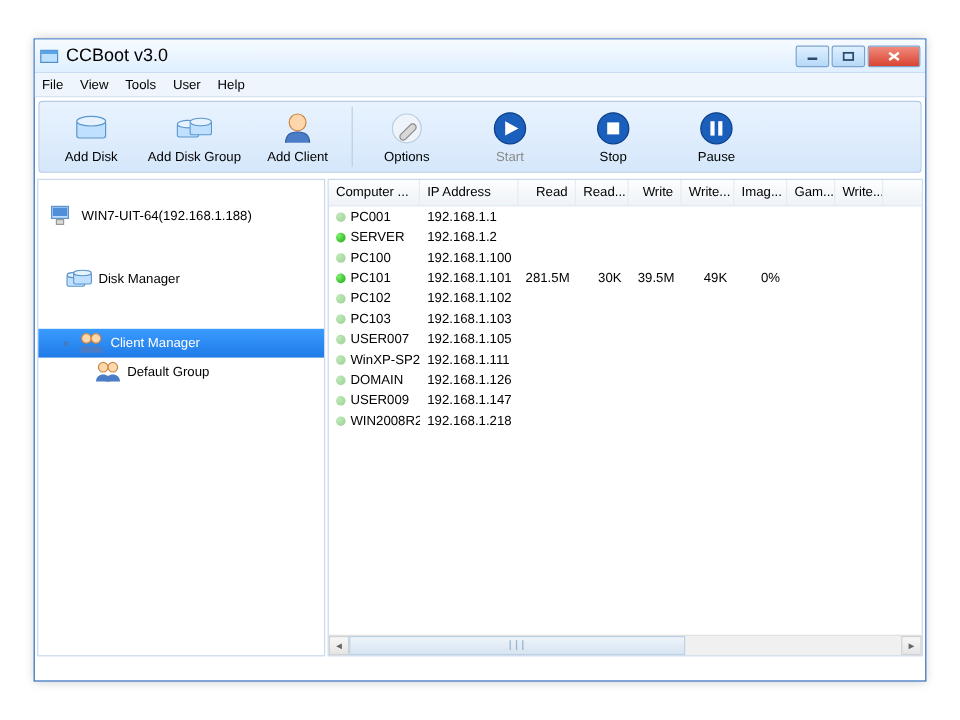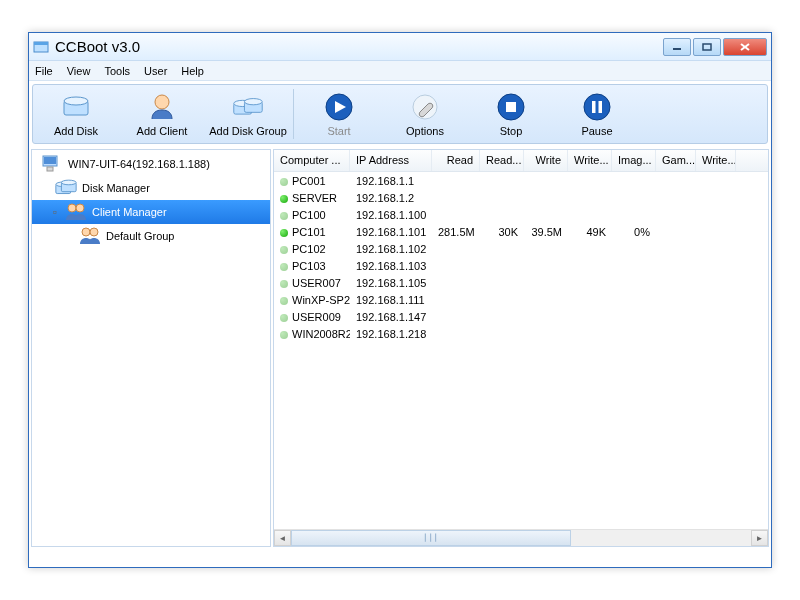--- a/index.html
+++ b/index.html
@@ -36,28 +36,28 @@
 .tb-sep { width: 1px; background: #b8cfe6; margin: 4px 2px; }
 .tb-btn { width: 86px; display: flex; flex-direction: column; align-items: center; justify-content: flex-end; padding-bottom: 6px; cursor: default; }
 .tb-btn .ic { width: 32px; height: 32px; margin-bottom: 2px; display: flex; align-items: center; justify-content: center; }
 .tb-btn .lbl { color: #000; }
 .tb-btn.disabled .lbl { color: #8a8a8a; }
 
 .body-area { position: relative; height: 402px; display: flex; }
 
 .tree {
   width: 240px; border: 1px solid #c7d8eb; margin: 2px 0 2px 2px; background: #fff;
-  padding-top: 2px;
+  padding-top: 18px;
 }
 .tree-row { display: flex; align-items: center; height: 24px; padding-left: 4px; }
 .tree-row .toggle { width: 10px; text-align: center; color: #666; font-size: 12px; }
 .tree-row .ic { width: 24px; height: 24px; display: flex; align-items: center; justify-content: center; margin: 0 4px; }
 .tree-row.sel { background: linear-gradient(#3a9bff,#1f7ae6); color: #fff; }
 .tree-row.sel .lbl { color: #fff; }
-.indent1 { padding-left: 18px; }
+.indent1 { padding-left: 18px; margin-top: 29px; }
 .indent2 { padding-left: 42px; }
 
 .list-area { flex: 1; margin: 2px 2px 2px 2px; border: 1px solid #c7d8eb; background: #fff; display: flex; flex-direction: column; position: relative; justify-content: space-between; }
 .list-header { height: 22px; display: flex; background: linear-gradient(#fdfefe,#eef3f8); border-bottom: 1px solid #dfe7ef; }
 .list-header .col { padding: 4px 6px; border-right: 1px solid #e5ecf3; color: #000; white-space: nowrap; overflow: hidden; }
 .list-body { flex: 1; overflow: hidden; }
 .list-row { display: flex; height: 17px; align-items: center; }
 .list-row .cell { padding: 0 6px; white-space: nowrap; overflow: hidden; }
 .dot { width: 8px; height: 8px; border-radius: 50%; display: inline-block; margin-right: 4px; vertical-align: middle; }
 .dot.on { background: radial-gradient(circle at 30% 30%, #7ff06f, #17a80b); }
@@ -131,58 +131,58 @@
         <span class="ic">
             <svg width="32" height="32" viewBox="0 0 32 32">
               <rect x="4" y="10" width="24" height="14" rx="2" fill="#bfe0ff" stroke="#5b96cc"></rect>
               <ellipse cx="16" cy="10" rx="12" ry="4" fill="#e6f3ff" stroke="#5b96cc"></ellipse>
             </svg>
           </span>
         <span class="lbl">Add Disk</span>
       </div>
       <div class="tb-btn">
         <span class="ic">
-            <svg width="32" height="32" viewBox="0 0 32 32">
-              <circle cx="16" cy="11" r="7" fill="#ffd7ad" stroke="#c98848"></circle>
-              <path d="M6 28c0-6 4-9 10-9s10 3 10 9" fill="#4a7cc7" stroke="#30589a"></path>
-            </svg>
-          </span>
-        <span class="lbl">Add Client</span>
-      </div>
-      <div class="tb-btn">
-        <span class="ic">
             <svg width="36" height="32" viewBox="0 0 36 32">
               <rect x="2" y="12" width="20" height="12" rx="2" fill="#bfe0ff" stroke="#5b96cc"></rect>
               <ellipse cx="12" cy="12" rx="10" ry="3.5" fill="#e6f3ff" stroke="#5b96cc"></ellipse>
               <rect x="14" y="10" width="20" height="12" rx="2" fill="#bfe0ff" stroke="#5b96cc"></rect>
               <ellipse cx="24" cy="10" rx="10" ry="3.5" fill="#e6f3ff" stroke="#5b96cc"></ellipse>
             </svg>
           </span>
         <span class="lbl">Add Disk Group</span>
       </div>
+      <div class="tb-btn">
+        <span class="ic">
+            <svg width="32" height="32" viewBox="0 0 32 32">
+              <circle cx="16" cy="11" r="7" fill="#ffd7ad" stroke="#c98848"></circle>
+              <path d="M6 28c0-6 4-9 10-9s10 3 10 9" fill="#4a7cc7" stroke="#30589a"></path>
+            </svg>
+          </span>
+        <span class="lbl">Add Client</span>
+      </div>
     </div>
     <div class="tb-sep"></div>
     <div class="tb-group">
+      <div class="tb-btn">
+        <span class="ic">
+            <svg width="30" height="30" viewBox="0 0 30 30">
+              <circle cx="15" cy="15" r="12" fill="#eef4fa" stroke="#b9cddf"></circle>
+              <path d="M10 20l8-8c1-1 3-1 4 0s1 3 0 4l-8 8c-1 1-3 1-4 0s-1-3 0-4z" fill="#d8d8d8" stroke="#888"></path>
+            </svg>
+          </span>
+        <span class="lbl">Options</span>
+      </div>
       <div class="tb-btn disabled">
         <span class="ic">
             <svg width="30" height="30" viewBox="0 0 30 30">
               <circle cx="15" cy="15" r="13" fill="#1b5fbd" stroke="#0c3f86"></circle>
               <polygon points="11,9 22,15 11,21" fill="#fff"></polygon>
             </svg>
           </span>
         <span class="lbl">Start</span>
-      </div>
-      <div class="tb-btn">
-        <span class="ic">
-            <svg width="30" height="30" viewBox="0 0 30 30">
-              <circle cx="15" cy="15" r="12" fill="#eef4fa" stroke="#b9cddf"></circle>
-              <path d="M10 20l8-8c1-1 3-1 4 0s1 3 0 4l-8 8c-1 1-3 1-4 0s-1-3 0-4z" fill="#d8d8d8" stroke="#888"></path>
-            </svg>
-          </span>
-        <span class="lbl">Options</span>
       </div>
       <div class="tb-btn">
         <span class="ic">
             <svg width="30" height="30" viewBox="0 0 30 30">
               <circle cx="15" cy="15" r="13" fill="#1b5fbd" stroke="#0c3f86"></circle>
               <rect x="10" y="10" width="10" height="10" fill="#fff"></rect>
             </svg>
           </span>
         <span class="lbl">Stop</span>
       </div>
@@ -342,20 +342,31 @@
             <div class="cell c1">192.168.1.111</div>
             <div class="cell c2"></div>
             <div class="cell c3"></div>
             <div class="cell c4"></div>
             <div class="cell c5"></div>
             <div class="cell c6"></div>
             <div class="cell c7"></div>
             <div class="cell c8"></div>
           </div>
           <div class="list-row">
+            <div class="cell c0"><span class="dot off"></span>DOMAIN</div>
+            <div class="cell c1">192.168.1.126</div>
+            <div class="cell c2"></div>
+            <div class="cell c3"></div>
+            <div class="cell c4"></div>
+            <div class="cell c5"></div>
+            <div class="cell c6"></div>
+            <div class="cell c7"></div>
+            <div class="cell c8"></div>
+          </div>
+          <div class="list-row">
             <div class="cell c0"><span class="dot off"></span>USER009</div>
             <div class="cell c1">192.168.1.147</div>
             <div class="cell c2"></div>
             <div class="cell c3"></div>
             <div class="cell c4"></div>
             <div class="cell c5"></div>
             <div class="cell c6"></div>
             <div class="cell c7"></div>
             <div class="cell c8"></div>
           </div>

